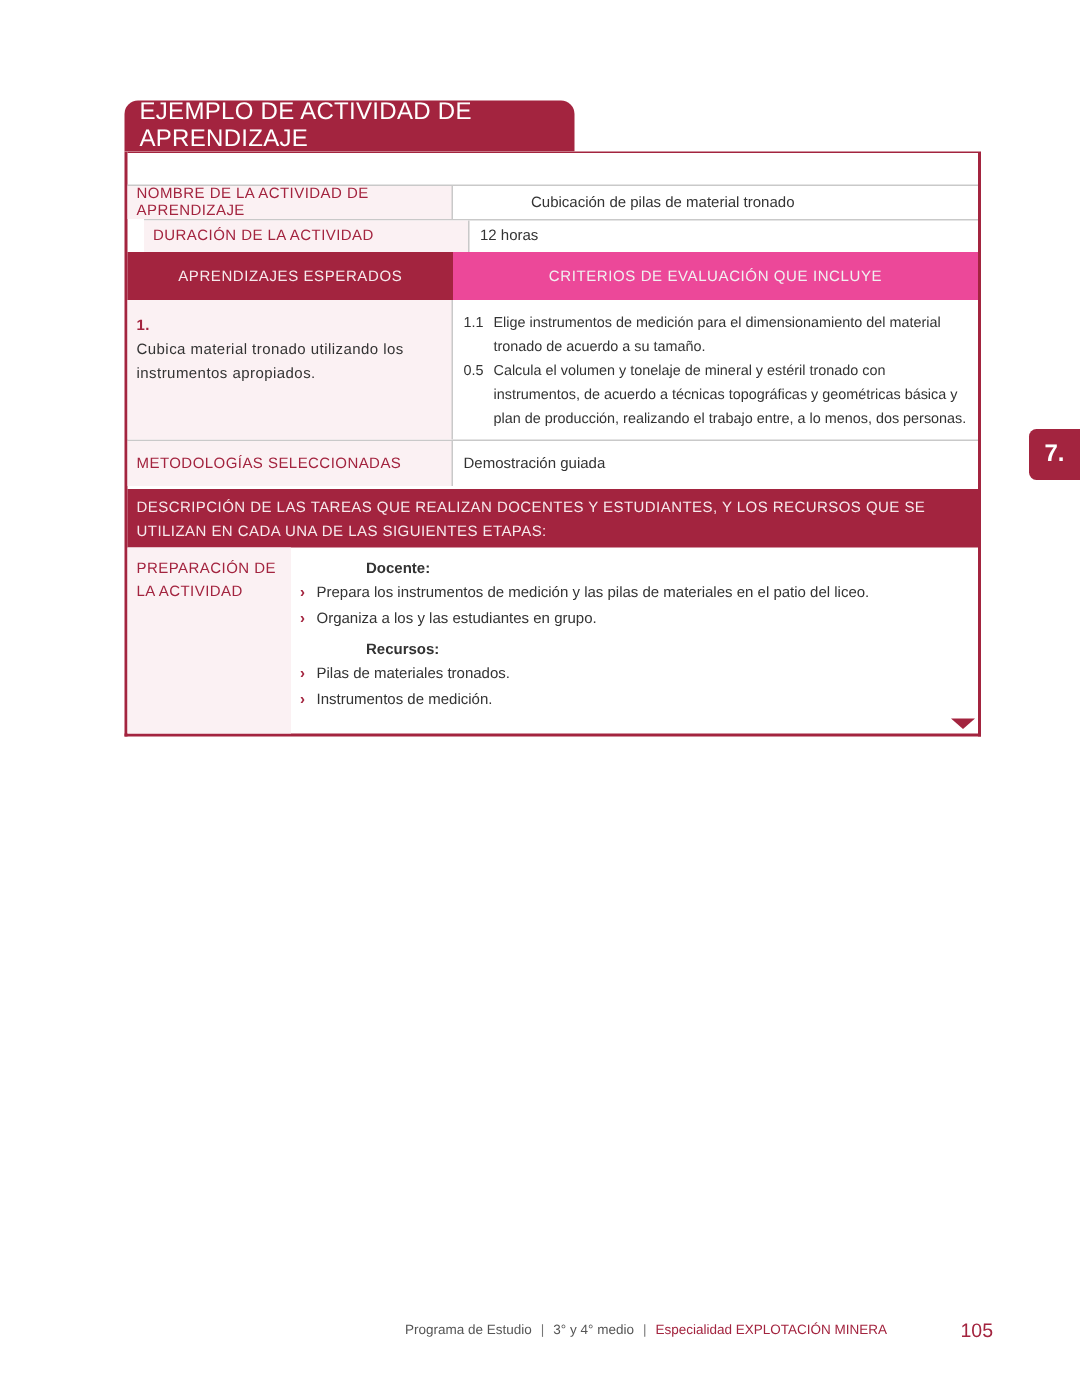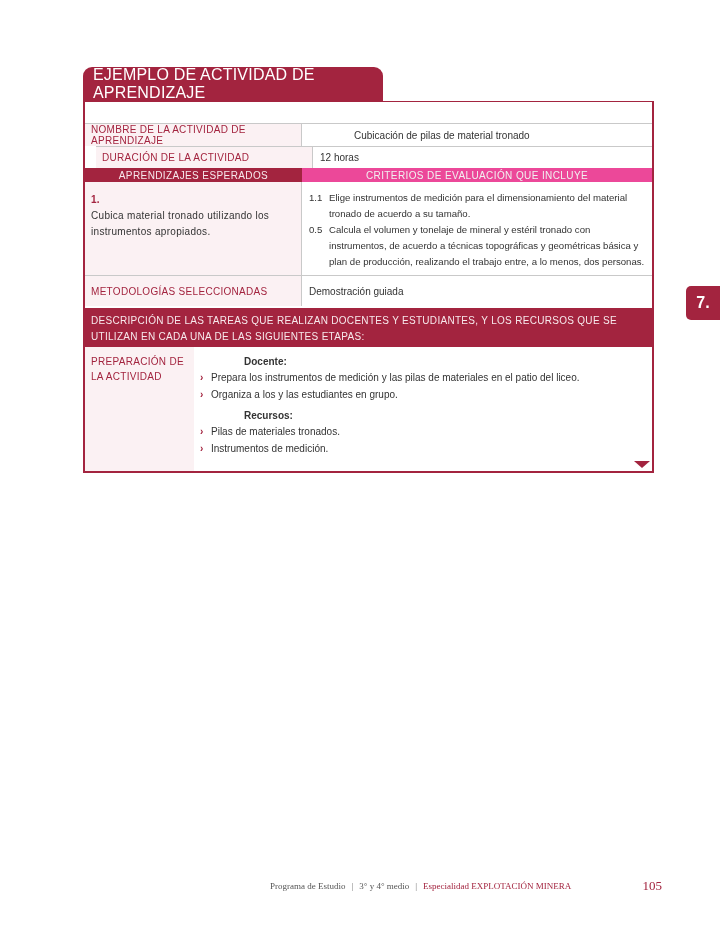--- a/index.html
+++ b/index.html
@@ -28,21 +28,21 @@
     border-right:1px solid #c9c9c9; font-family:"Liberation Sans", sans-serif;
   }
   .rcell {
     flex:1; box-sizing:border-box; font-size:10px; padding:0 7px; display:flex; align-items:center;
     color:#333333; font-family:"Liberation Sans", sans-serif;
   }
   .r-module { height:22px; }
   .r-module .rcell { font-weight:normal;margin-top:28px; }
   .r-activity { height:23px;gap:45px; }
   .r-duration { height:22px;margin-left:11px; }
-  .r-head { height:14px; border-top:none; }
+  .r-head { height:32px; border-top:none; }
   .r-head .h-left {
     width:217px; background:#a3243f; color:#f7e9ec; font-size:10px; display:flex;
     align-items:center; justify-content:center; letter-spacing:0.4px; font-family:"Liberation Sans", sans-serif;
   }
   .r-head .h-right {
     flex:1; background:#ec4899; color:#f1f1f1; font-size:10px; display:flex;
     align-items:center; justify-content:center; letter-spacing:0.4px; font-family:"Liberation Sans", sans-serif;
   }
   .r-body { height:93px; border-top:none; }
   .r-body .lcell { align-items:flex-start; flex-direction:column; color:#333; padding-top:10px; font-size:10px; line-height:16px; }
@@ -68,21 +68,21 @@
     position:absolute; right:2px; bottom:3px; width:0; height:0;
     border-left:8px solid transparent; border-right:8px solid transparent; border-top:7px solid #a3243f;
   }
   .side-tab {
     position:absolute; left:686px; top:286px; width:34px; height:34px; background:#a3243f;
     border-radius:5px 0 0 5px; color:#fff; font-weight:bold; font-size:16px;
     display:flex; align-items:center; justify-content:center; font-family:"Liberation Sans", sans-serif;
   }
   .footer {
     position:absolute; top:878px; left:270px; width:392px; height:16px;
-    display:flex; align-items:center; font-size:9px; color:#555; font-family:Liberation Serif, serif;
+    display:flex; align-items:center; font-size:9px; color:#555; font-family:Liberation Sans, sans-serif;
   }
   .footer .sep { margin:0 6px; color:#777; }
   .footer .spec { color:#a3243f; }
   .footer .page { margin-left:auto; color:#a3243f; font-size:13px; }
 </style>
 </head>
 <body>
 
 <div class="title-tab">EJEMPLO DE ACTIVIDAD DE APRENDIZAJE</div>
 

